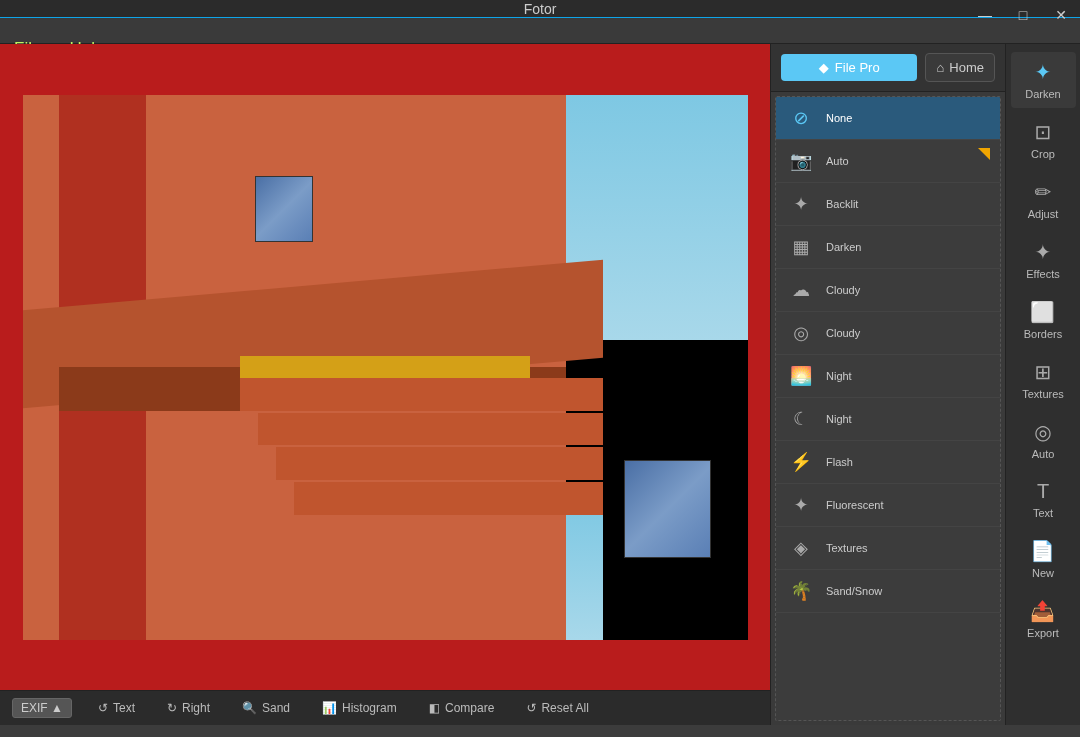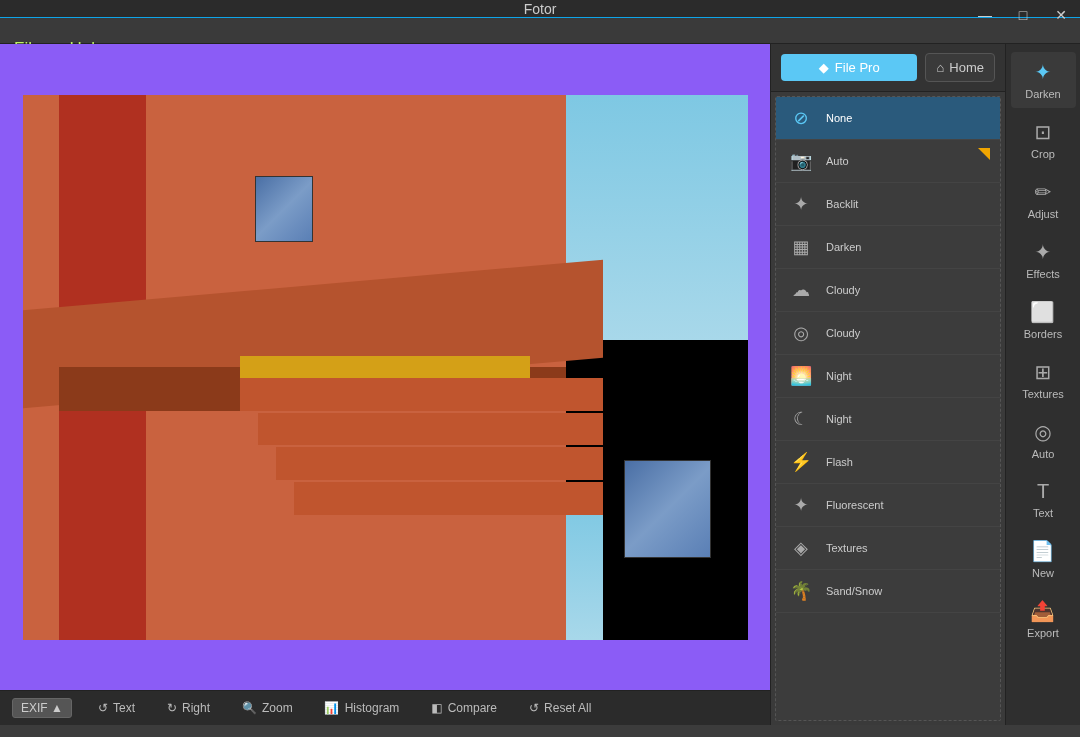--- a/index.html
+++ b/index.html
@@ -67,21 +67,21 @@
 
     
     .main-layout {
       display: flex;
       height: calc(737px - 56px);
     }
 
     
     .canvas-area {
       flex: 1;
-      background: #8b5cf6;
+      background: #b91c1c;
       display: flex;
       flex-direction: column;
       position: relative;
     }
     .canvas-container {
       flex: 1;
       display: flex;
       align-items: center;
       justify-content: center;
       overflow: hidden;
@@ -408,21 +408,21 @@
       <div class="toolbar-btn">
         <span>↺</span>
         <span>Text</span>
       </div>
       <div class="toolbar-btn">
         <span>↻</span>
         <span>Right</span>
       </div>
       <div class="toolbar-btn">
         <span>🔍</span>
-        <span>Zoom</span>
+        <span>Sand</span>
       </div>
       <div class="toolbar-btn">
         <span>📊</span>
         <span>Histogram</span>
       </div>
       <div class="toolbar-btn">
         <span>◧</span>
         <span>Compare</span>
       </div>
       <div class="toolbar-btn">

